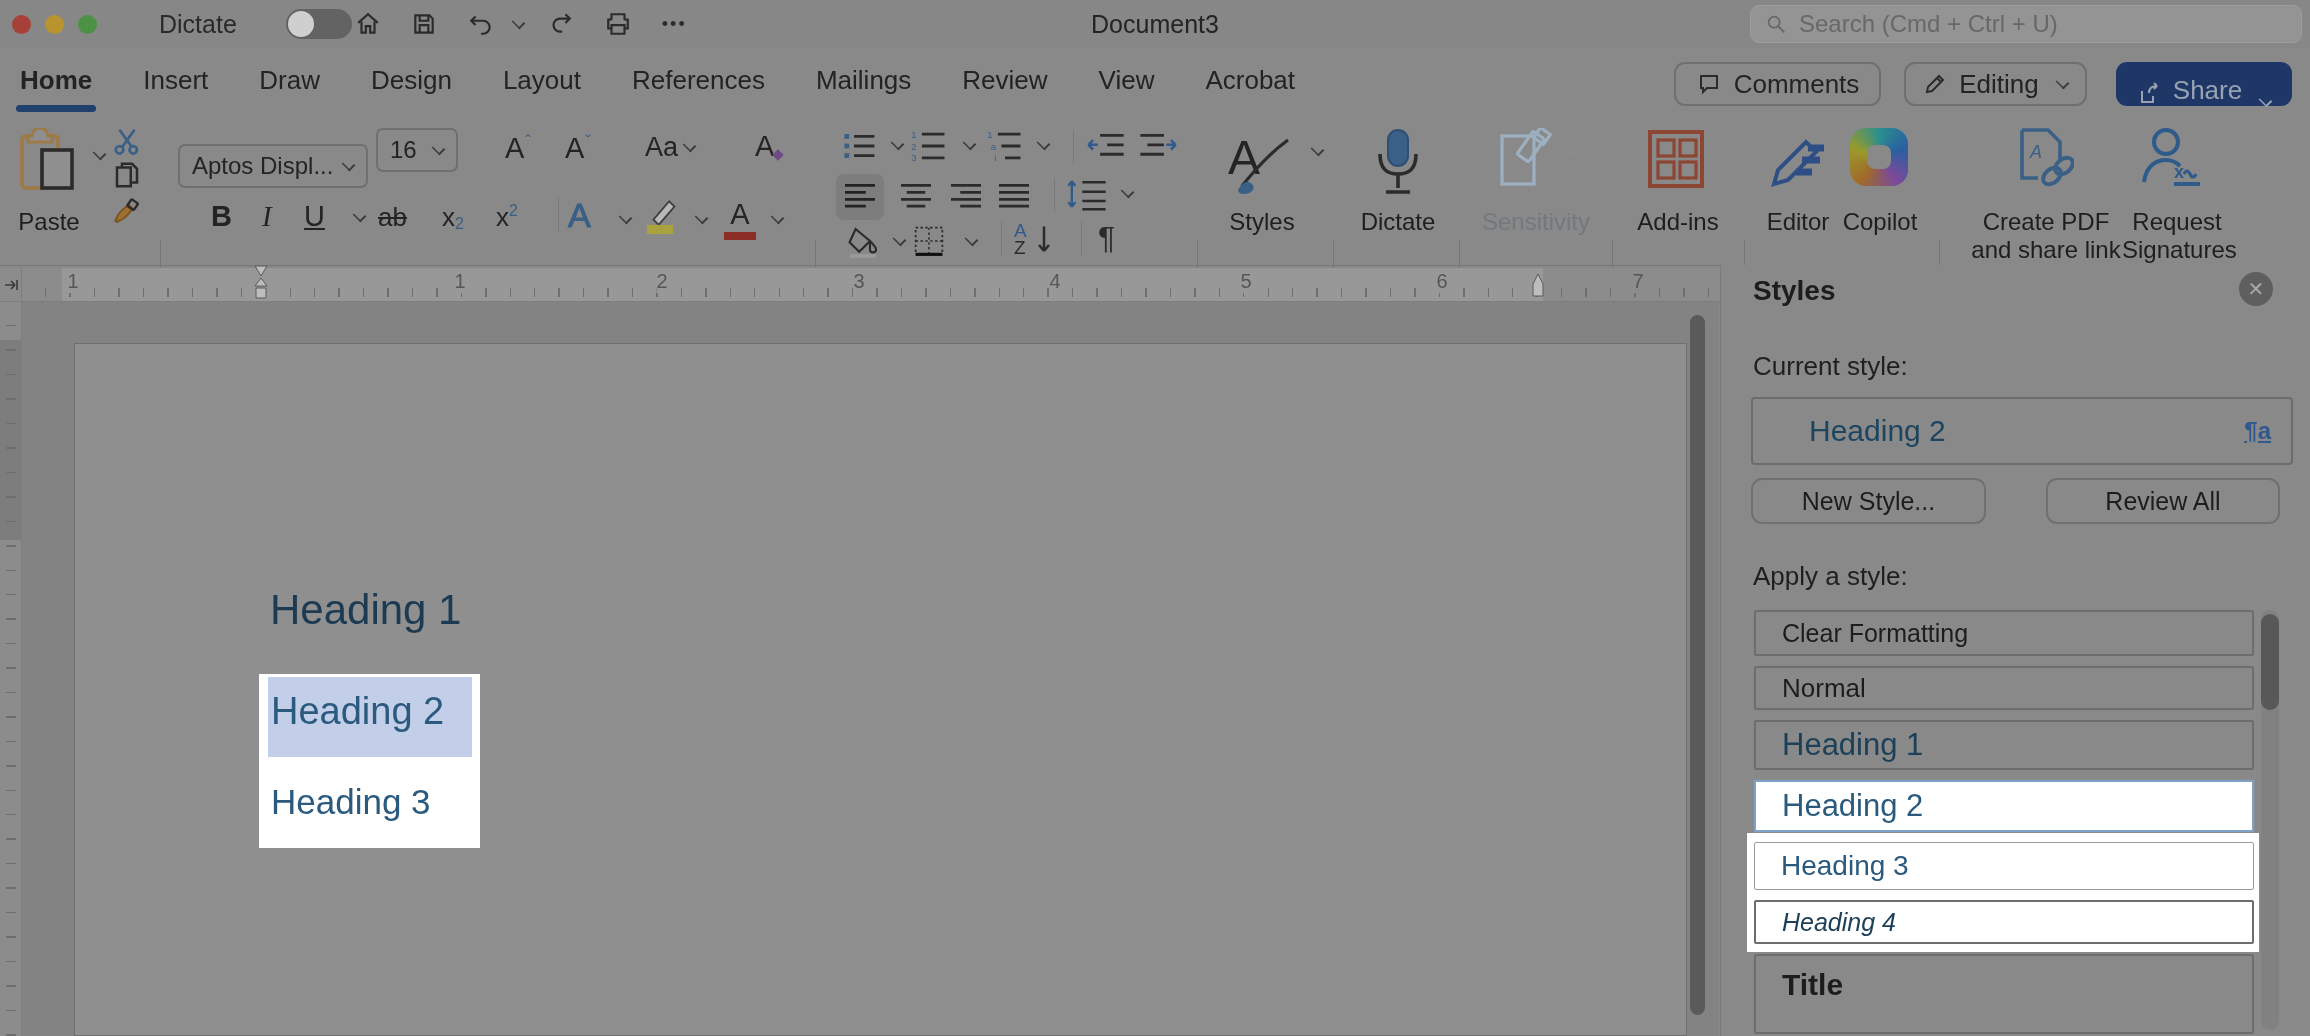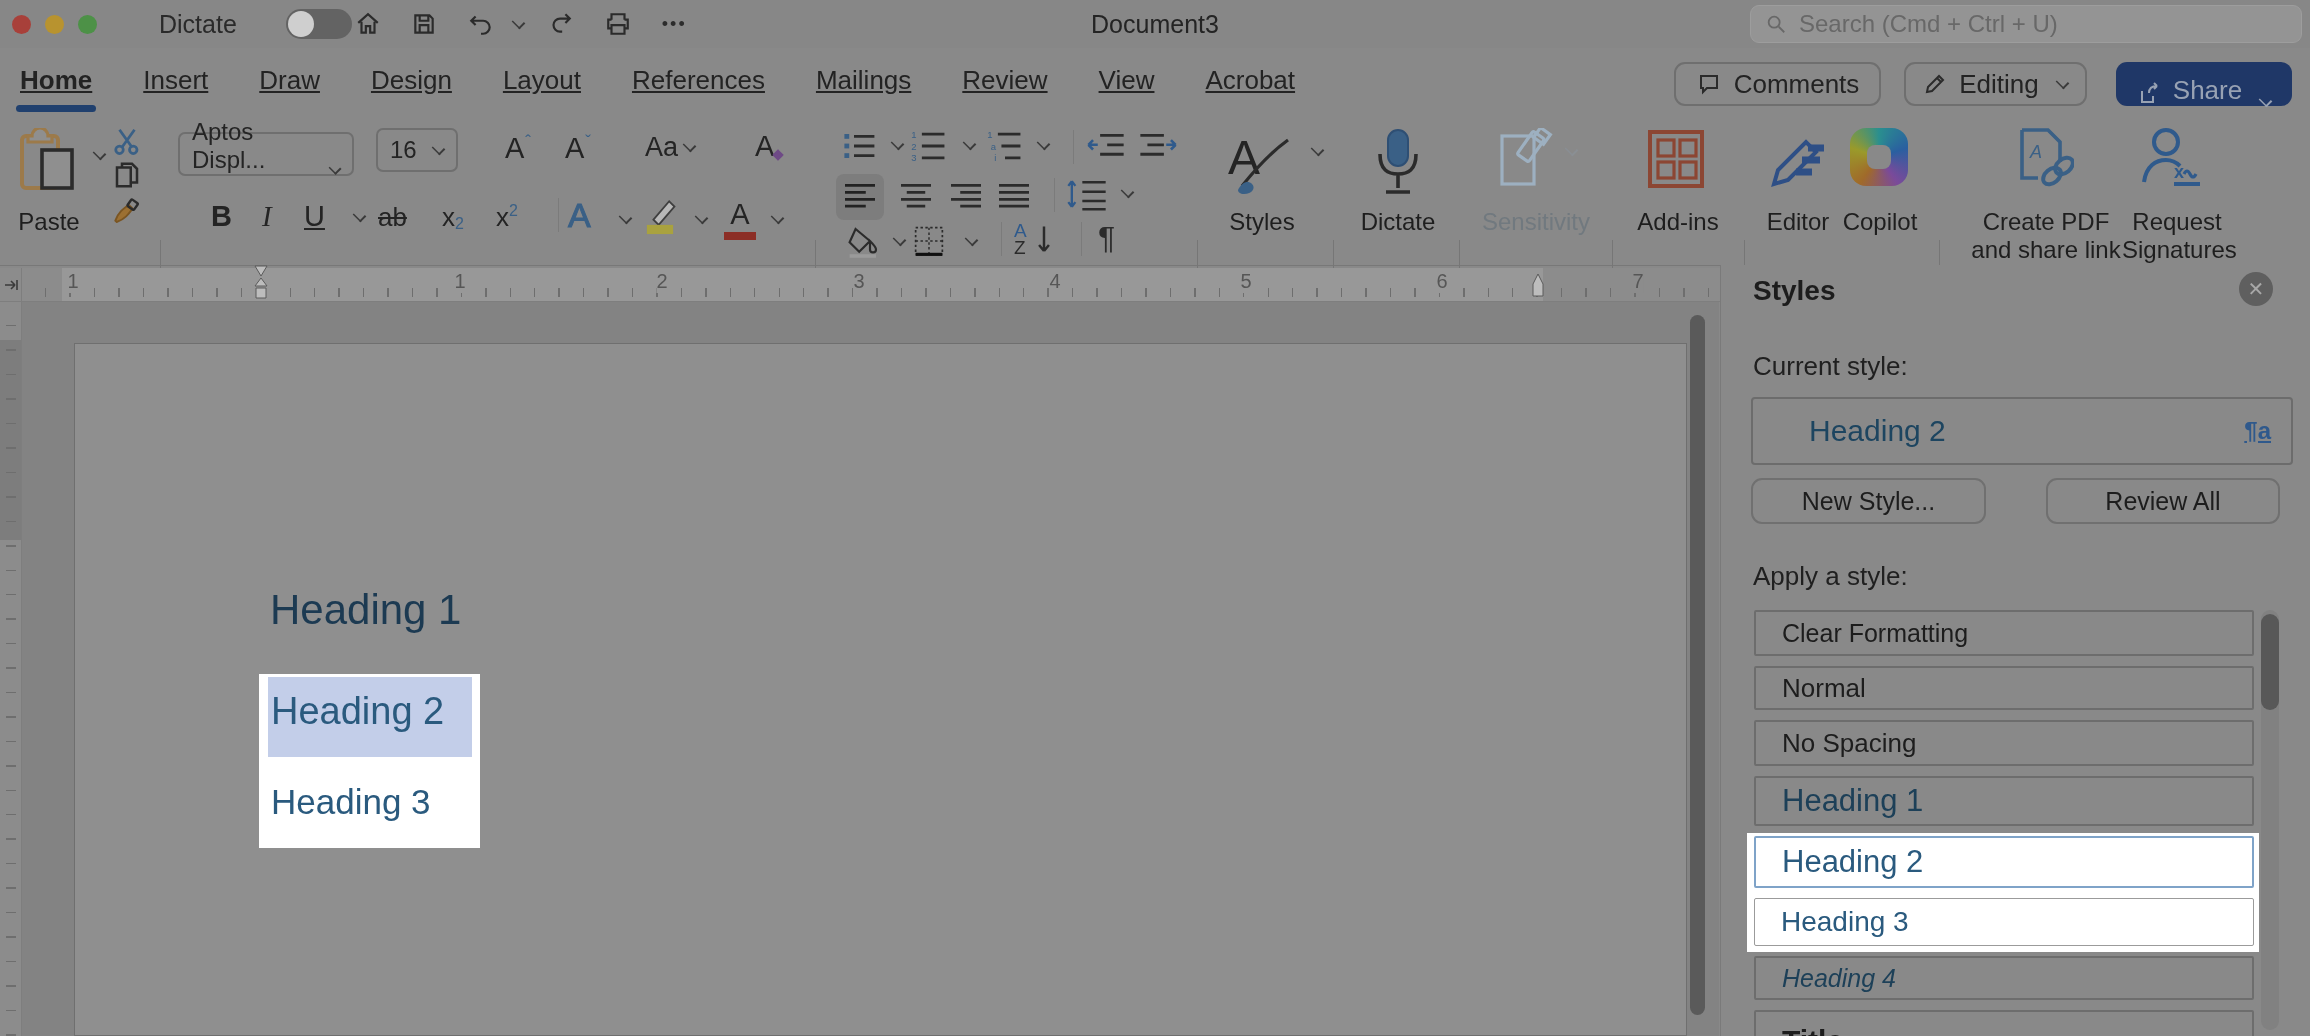--- a/index.html
+++ b/index.html
@@ -16,21 +16,21 @@
   .titlebar{top:0;left:0;width:2310px;height:48px;background:#878787;}
   .light{width:19px;height:19px;border-radius:50%;display:inline-block;margin-right:14px;}
   .tb-ic{color:#2c2c2c;margin-right:30px;}
   .doc-title{left:50%;top:10px;transform:translateX(-50%);font-size:25px;color:#242424;}
   .searchbox{left:1750px;top:5px;width:552px;height:38px;background:#949494;border:1px solid #9d9d9d;border-radius:9px;display:flex;align-items:center;padding:0 14px;box-sizing:border-box;color:#686868;font-size:24px;gap:12px;}
   .toggle{left:286px;top:9px;width:66px;height:30px;border-radius:15px;background:#636363;}
   .toggle .knob{position:absolute;left:2px;top:2px;width:26px;height:26px;border-radius:50%;background:#cfcfcf;}
 
   
   .tabrow{top:48px;left:0;width:2310px;height:64px;}
-  .tabs{left:18px;top:0;height:64px;display:flex;gap:47px;align-items:center;font-size:26px;color:#232323;text-decoration:underline;}
+  .tabs{left:18px;top:0;height:64px;display:flex;gap:47px;align-items:center;font-size:26px;color:#232323;}
   .tab{position:relative;padding:0 2px;cursor:default;}
   .tab.active{font-weight:bold;}
   .tab.active::after{content:"";position:absolute;left:-2px;right:-2px;bottom:-16px;height:7px;border-radius:4px;background:#20406e;}
   .pillbtn{height:44px;border:2px solid #6f6f6f;border-radius:11px;display:flex;align-items:center;justify-content:center;font-size:26px;color:#232323;box-sizing:border-box;gap:12px;}
   .sharebtn{background:#1f3767;border:none;color:#98a2b3;}
 
   
   .ribbon{top:112px;left:0;width:2310px;height:154px;border-bottom:1px solid #787878;box-sizing:border-box;}
   .biglabel{position:absolute;font-size:24px;color:#1e1e1e;text-align:center;white-space:nowrap;}
   .combo{position:absolute;height:44px;border:2px solid #6f6f6f;border-radius:7px;display:flex;align-items:center;box-sizing:border-box;font-size:24px;color:#242424;padding:0 12px;justify-content:space-between;}
@@ -190,21 +190,21 @@
       </svg>
   </div>
   <div class="abs" style="left:110px;top:82px;">
     <svg width="32" height="32" viewBox="0 0 24 24">
         <path d="M4 20c2-6 6-9 10-12l3 3c-3 4-6 8-12 10z" style="fill:#9c7032;stroke:#7a5522;stroke-width:1.4"></path>
         <rect x="14" y="5" width="6" height="6" rx="1" transform="rotate(35 17 8)" style="fill:none;stroke:#2b2b2b;stroke-width:1.8"></rect>
       </svg>
   </div>
   <div class="vdiv" style="left:160px;"></div>
 
-  <div class="combo" style="left:178px;top:20px;width:176px;align-items:flex-end;">
+  <div class="combo" style="left:178px;top:32px;width:190px;">
     <span>Aptos Displ...</span>
       <span class="chev"></span>
   </div>
   <div class="combo" style="left:376px;top:16px;width:82px;">
     <span>16</span>
       <span class="chev"></span>
   </div>
   <div class="tbtn" style="left:505px;top:20px;">
       <span>A</span>
       <span class="bluecaret">ˆ</span>
@@ -504,21 +504,20 @@
   <div class="pbtn" style="left:30px;width:235px;">New Style...</div>
   <div class="pbtn" style="left:325px;width:234px;">Review All</div>
 
   <div class="plabel" style="top:296px;">Apply a style:</div>
 
   <div class="spotlight-panel"></div>
 
   <div class="stylelist">
     <div class="sitem s-plain" style="font-size:25px;">Clear Formatting</div>
     <div class="sitem s-plain" style="height:44px;">Normal</div>
-    <div class="sitem s-plain">No Spacing</div>
     <div class="sitem s-h1">Heading 1</div>
     <div class="sitem s-h2">Heading 2</div>
     <div class="sitem s-h3">Heading 3</div>
     <div class="sitem s-h4">Heading 4</div>
     <div class="sitem s-title">Title</div>
   </div>
   <div class="listscroll-track"></div>
   <div class="listscroll-thumb"></div>
 </div>
 

